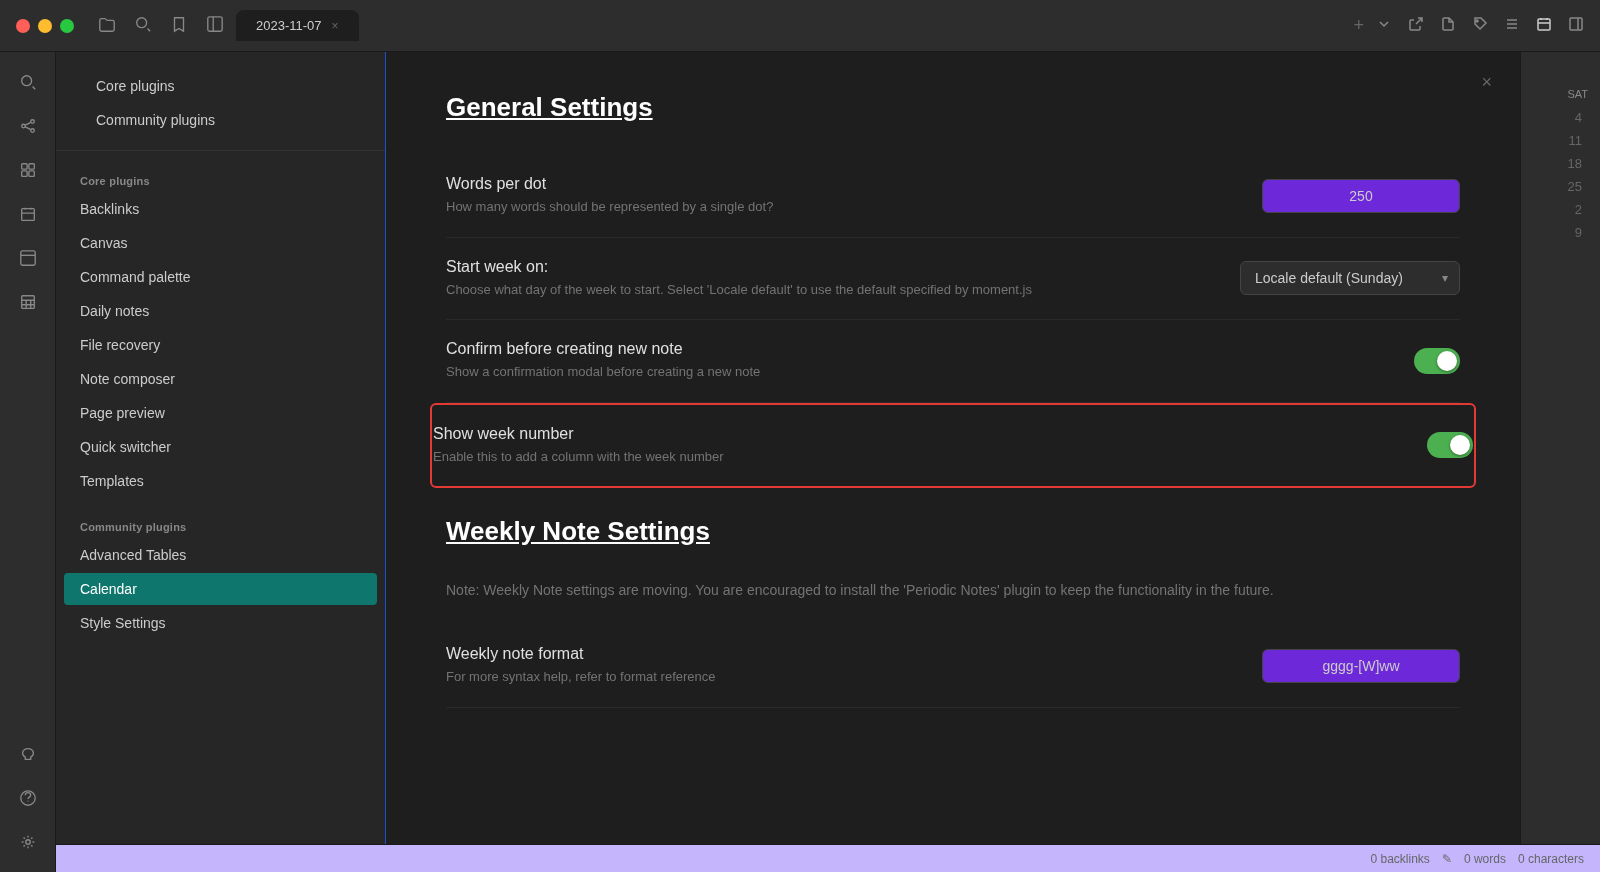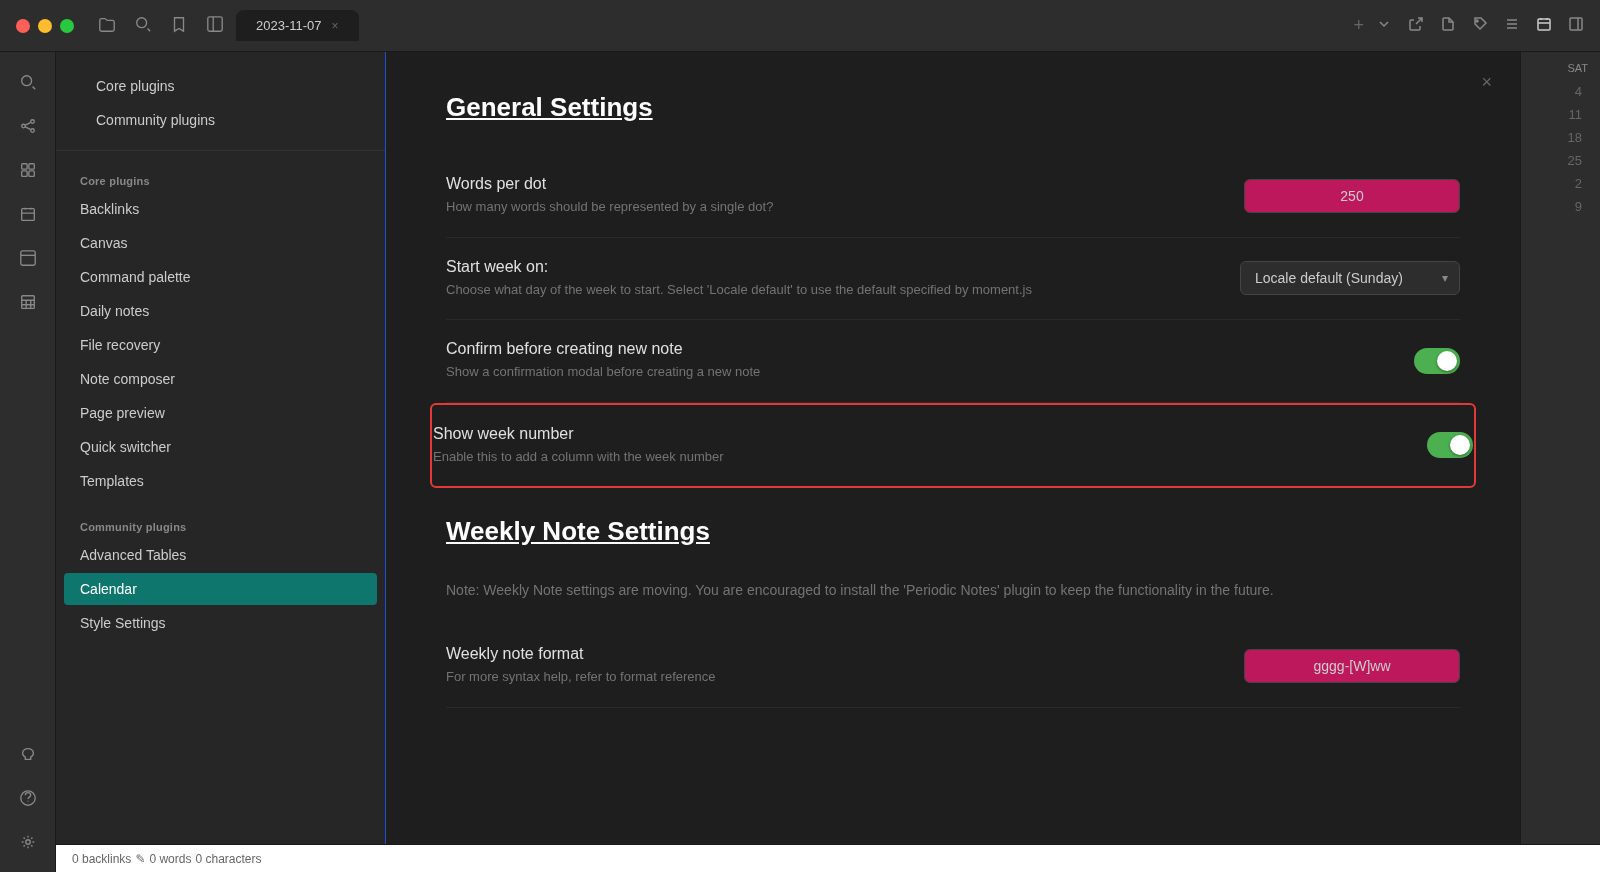--- a/index.html
+++ b/index.html
@@ -201,27 +201,27 @@
       font-weight: 500;
     }
     .setting-desc {
       font-size: 13px;
       color: #737373;
       line-height: 1.5;
     }
 
     
     .setting-input {
-      background: #be185d;
+      background: #6d28d9;
       border: 1px solid #444;
       border-radius: 6px;
       color: #ccc;
       padding: 8px 22px;
       font-size: 14px;
-      width: 216px;
+      width: 198px;
       text-align: center;
     }
 
     
     .setting-dropdown {
       background: #2d2d2d;
       border: 1px solid #444;
       border-radius: 6px;
       color: #ccc;
       padding: 8px 36px 8px 14px;
@@ -278,48 +278,49 @@
       border-left: 1px solid #1a1a1a;
       padding: 10px 0;
       font-size: 12px;
       color: #888;
     }
     .cal-header {
       text-align: right;
       padding: 0 12px 4px;
       font-size: 11px;
       color: #888;
+      margin-top: 26px;
     }
     .cal-row {
       display: flex;
       justify-content: flex-end;
       padding: 0 14px;
       margin: 4px 0;
     }
     .cal-num {
       font-size: 13px;
       color: #666;
       padding: 2px 4px;
     }
 
     .status-bar {
       position: absolute;
       bottom: 0;
       right: 0;
       left: 56px;
       height: 28px;
-      background: #ffffff;
+      background: #c4b5fd;
       border-top: 1px solid #1a1a1a;
       display: flex;
       align-items: center;
-      justify-content: flex-start;
+      justify-content: flex-end;
       padding: 0 16px;
       font-size: 12px;
       color: #666;
-      gap: 4px;
+      gap: 12px;
     }
   </style>
 </head>
 <body>
 
 <div class="titlebar">
   <div class="traffic-lights">
     <div class="traffic-light tl-red"></div>
     <div class="traffic-light tl-yellow"></div>
     <div class="traffic-light tl-green"></div>

